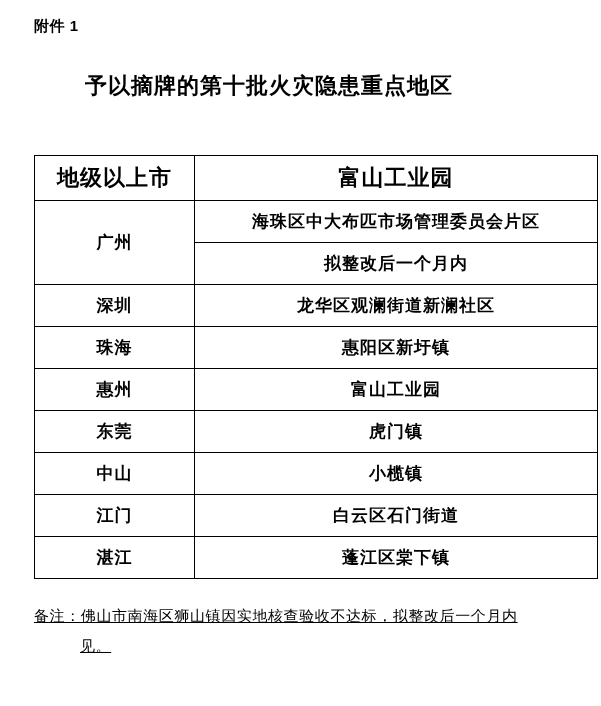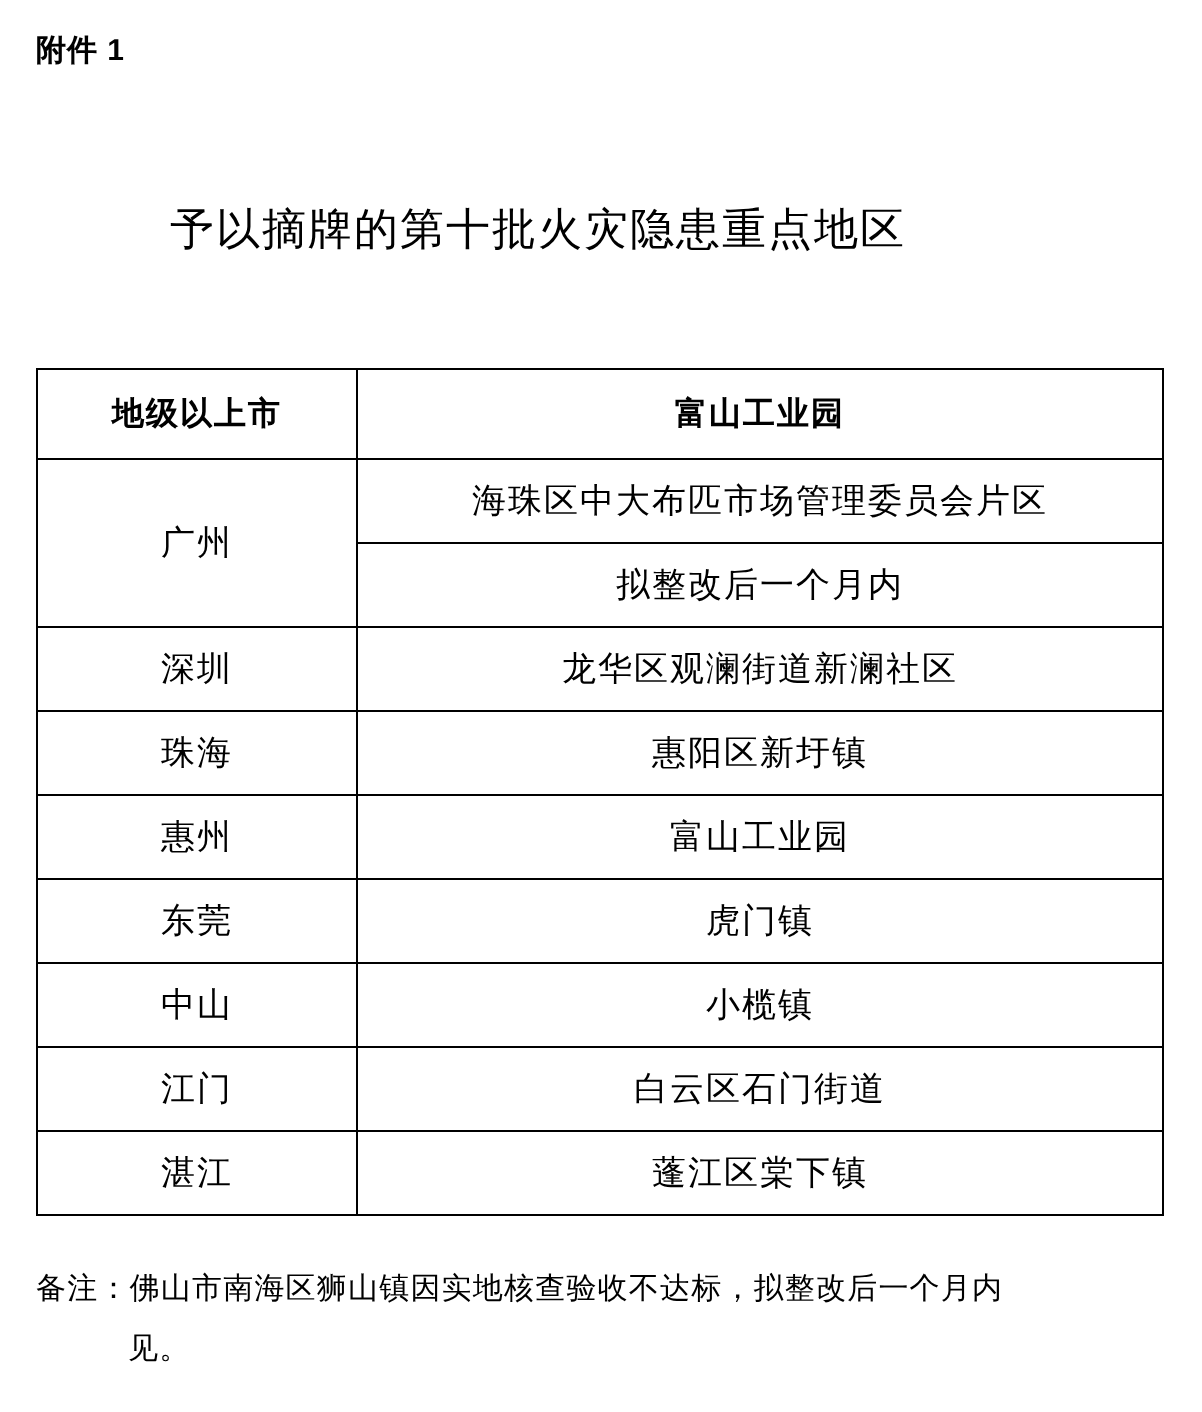--- a/index.html
+++ b/index.html
@@ -12,75 +12,77 @@
     background: #ffffff;
     font-family: "Liberation Serif", "DejaVu Serif", serif;
     color: #000000;
     overflow: hidden;
   }
   .page {
     position: relative;
     width: 538px;
     height: 706px;
     box-sizing: border-box;
-    padding: 0 18px;
+    padding: 0 34px;
   }
   .attachment-label {
     font-family: "Liberation Sans", sans-serif;
     font-weight: bold;
     font-size: 15px;
     line-height: 20px;
     padding-top: 16px;
     padding-left: 0px;
     letter-spacing: 0.5px;
   }
   .doc-title {
     text-align: center;
     font-family: "Liberation Sans", sans-serif;
-    font-weight: normal;
+    font-weight: bold;
     font-size: 22px;
     letter-spacing: 1px;
-    margin-top: 64px;
+    margin-top: 35px;
     margin-bottom: 0;
   }
   table.main-table {
     border-collapse: collapse;
     width: 563px;
     margin-top: 54px;
     margin-left: 0px;
     table-layout: fixed;
   }
   table.main-table td,
   table.main-table th {
     border: 1px solid #000000;
     text-align: center;
     vertical-align: middle;
     font-size: 17px;
     font-family: "Liberation Serif", "DejaVu Serif", serif;
     padding: 0;
     height: 41px;
     letter-spacing: 1px;
+    font-weight: bold;
   }
   table.main-table th {
     font-weight: bold;
     height: 44px;
-    font-size: 16px;
+    font-size: 22px;
   }
   col.col-city { width: 160px; }
   col.col-area { width: 403px; }
   .note {
     margin-top: 22px;
     font-size: 15px;
     line-height: 30px;
     letter-spacing: 0.6px;
     text-align: justify;
   }
   .note-line {
     display: block;
     white-space: pre;
+    text-decoration: underline;
   }
   .note-indent {
     padding-left: 46px;
   }
 </style>
 </head>
 <body>
 
 <div class="page">
 

